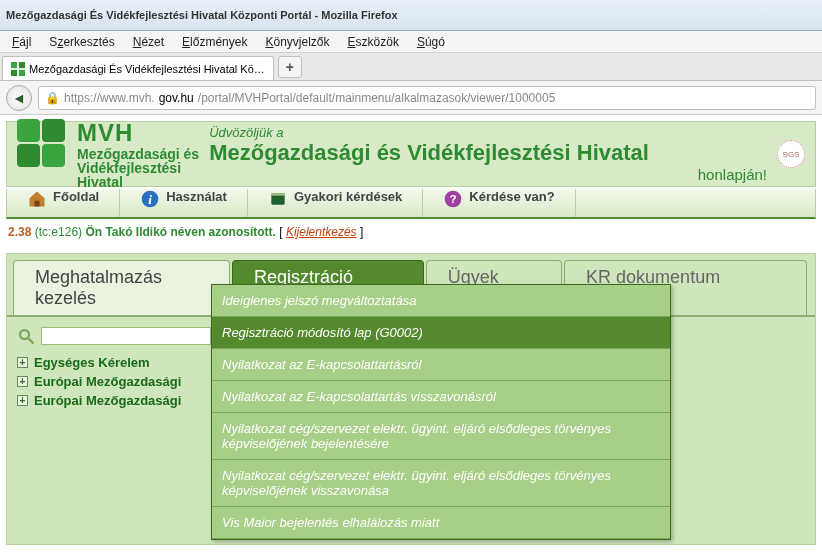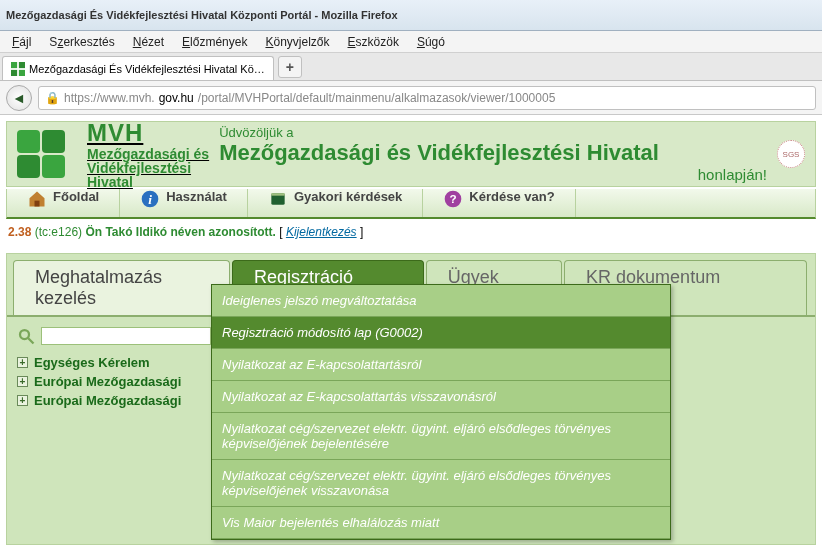--- a/index.html
+++ b/index.html
@@ -118,21 +118,21 @@
     height: 66px;
     margin: 2px 6px;
     background: #d8e9c8;
     border: 1px solid #b8d29f;
     display: flex;
     align-items: center;
     padding: 0 10px;
     gap: 10px;
   }
   .mvh-logo {
-    display: flex; align-items: center; gap: 22px; text-decoration: underline;
+    display: flex; gap: 12px;
   }
   .mvh-clover {
     width: 48px; height: 48px; position: relative;
   }
   .leaf {
     position:absolute; width:23px; height:23px; background:#2e8b32; border-radius:4px;
   }
   .leaf.tl{top:0;left:0;background:#3aa53f;}
   .leaf.tr{top:0;right:0;}
   .leaf.bl{bottom:0;left:0;}
@@ -141,21 +141,21 @@
   .mvh-txt .big {
     font-size: 24px; font-weight: bold; color:#2e8b32; letter-spacing: 1px;
   }
   .mvh-txt .small {
     font-size: 14px; color:#2e8b32; line-height:1.0; font-weight:bold;
   }
   .greet {
     flex:1;
     color:#2e8b32;
   }
-  .greet .g1 { font-size: 13px; }
+  .greet .g1 { font-size: 13px; font-style: italic; }
   .greet .g2 { font-size: 22px; font-weight:bold; }
   .greet .g3 { font-size: 15px; text-align:right; }
   .sgs {
     width: 28px; height: 28px;
     border:1px dotted #c88; border-radius:50%;
     display:flex; align-items:center; justify-content:center;
     font-size:8px; color:#a66; background:#fff;
   }
   
   .mainnav {
@@ -178,21 +178,21 @@
   .navicon { width:20px; height:20px; }
   
   .status {
     padding: 6px 8px;
     font-size: 12px;
     background:#fff;
   }
   .status .v { color:#c06020; font-weight:bold; }
   .status .t { color:#2e8b32; }
   .status .u { color:#2e8b32; font-weight:bold; }
-  .status .logout { color:#0369a1; font-style:italic; }
+  .status .logout { color:#c2410c; font-style:italic; }
   
   .tabarea {
     margin: 8px 6px 0 6px;
     background: #cfe5bb;
     border: 1px solid #b8d29f;
     min-height: 292px;
     position: relative;
   }
   .tabstrip {
     display:flex;

